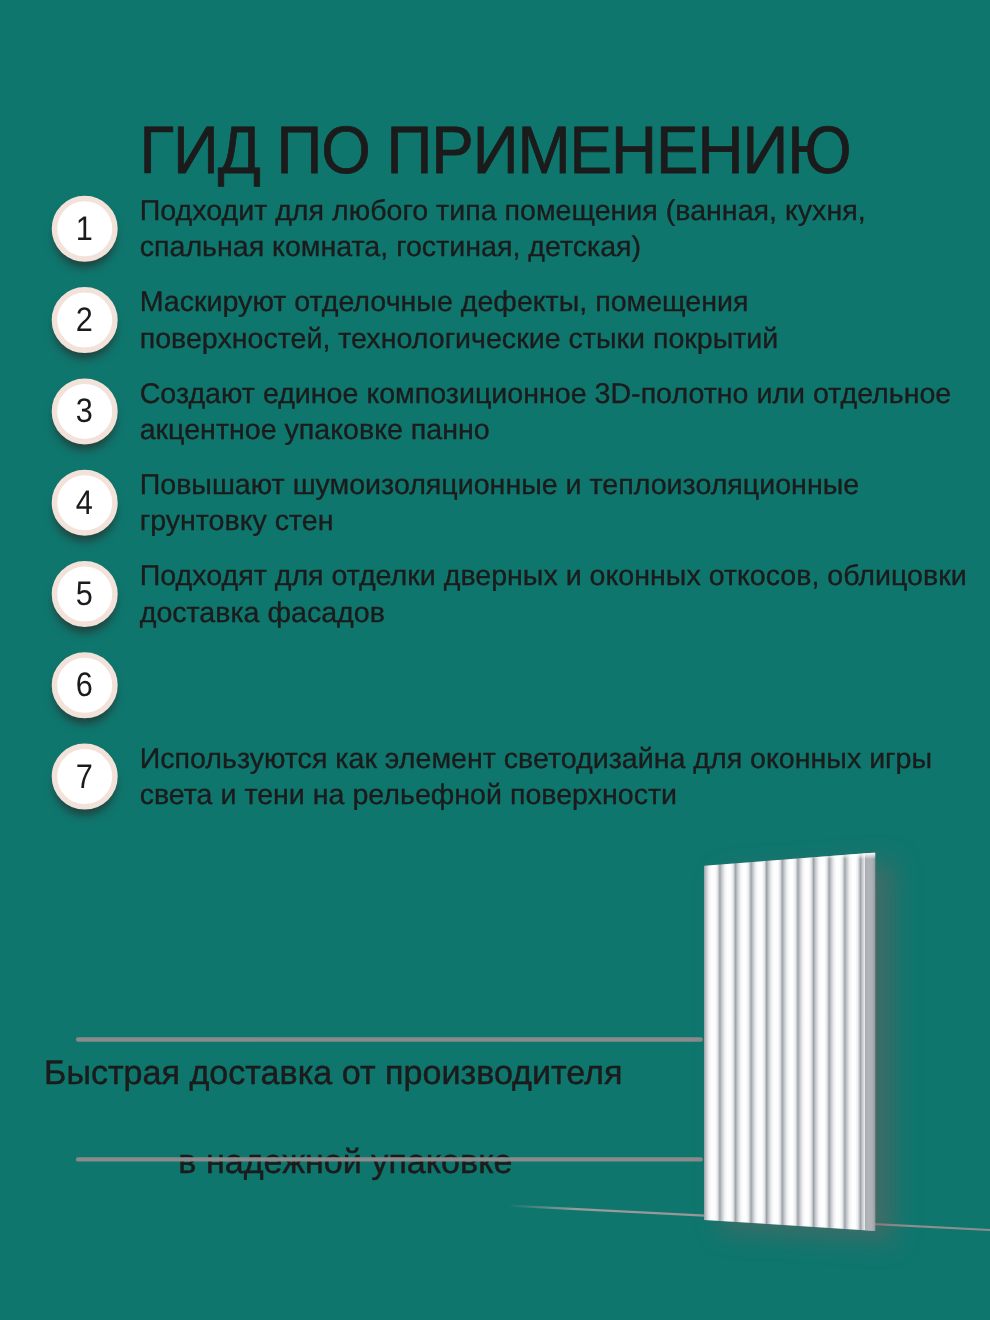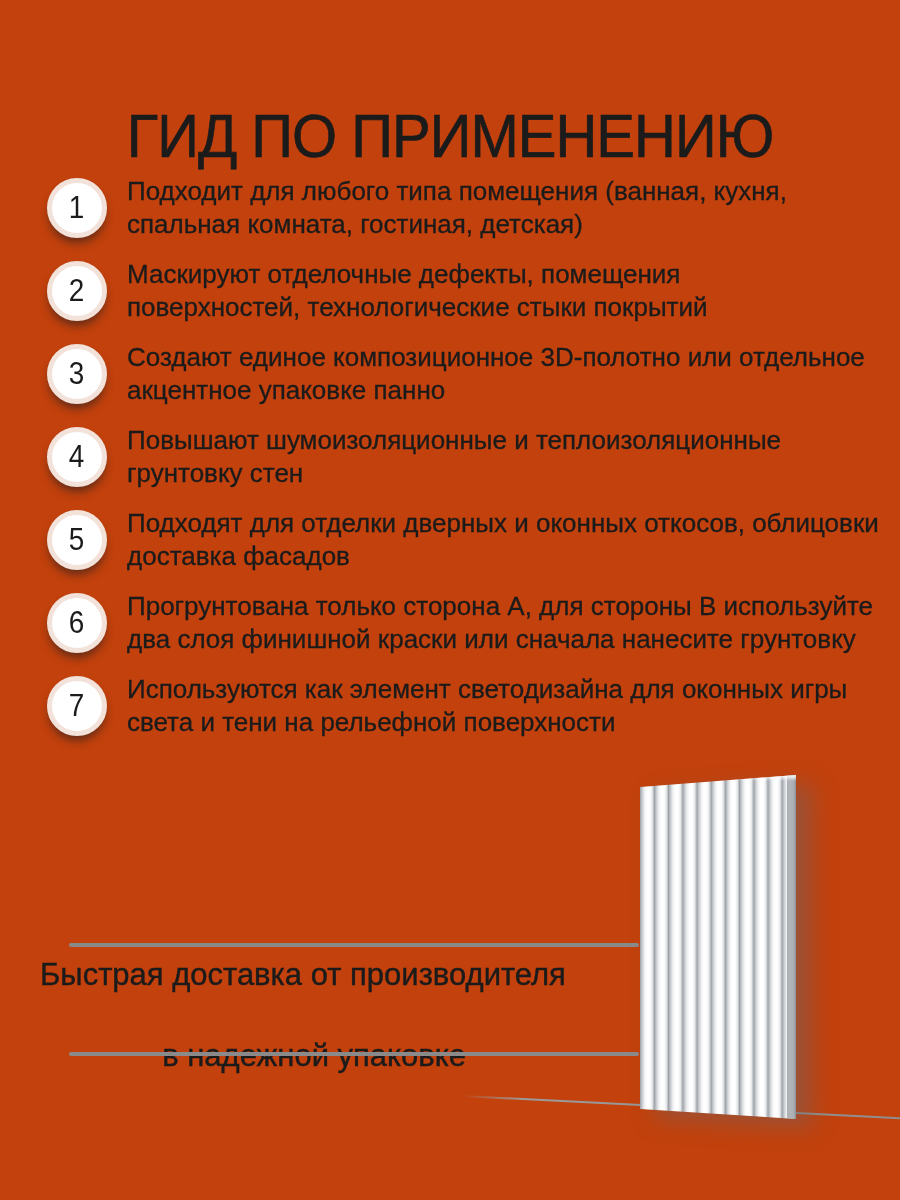--- a/index.html
+++ b/index.html
@@ -1,19 +1,19 @@
 <!DOCTYPE html>
 <html><head>
 <meta charset="utf-8">
 <style>
   html,body{margin:0;padding:0;}
   .page{
     position:relative;
     width:900px;height:1200px;
-    background:#c2410c;
+    background:#0f766e;
     font-family:"Liberation Sans", sans-serif;
     color:#1b1b1b;
     overflow:hidden;
   }
   
   .title{
     position:absolute;top:60px;left:0;width:100%;
     text-align:center;
     font-size:61px;line-height:70px;font-weight:400;
     letter-spacing:-1px;
@@ -126,24 +126,20 @@
         </div>
       <div class="item-text">
         <div>Подходят для отделки дверных и оконных откосов, облицовки</div>
         <div>доставка фасадов</div>
       </div>
     </div>
     <div class="item">
       <div class="badge">
           <span>6</span>
         </div>
-      <div class="item-text">
-        <div>Прогрунтована только сторона А, для стороны В используйте</div>
-        <div>два слоя финишной краски или сначала нанесите грунтовку</div>
-      </div>
     </div>
     <div class="item">
       <div class="badge">
           <span>7</span>
         </div>
       <div class="item-text">
         <div>Используются как элемент светодизайна для оконных игры</div>
         <div>света и тени на рельефной поверхности</div>
       </div>
     </div>

